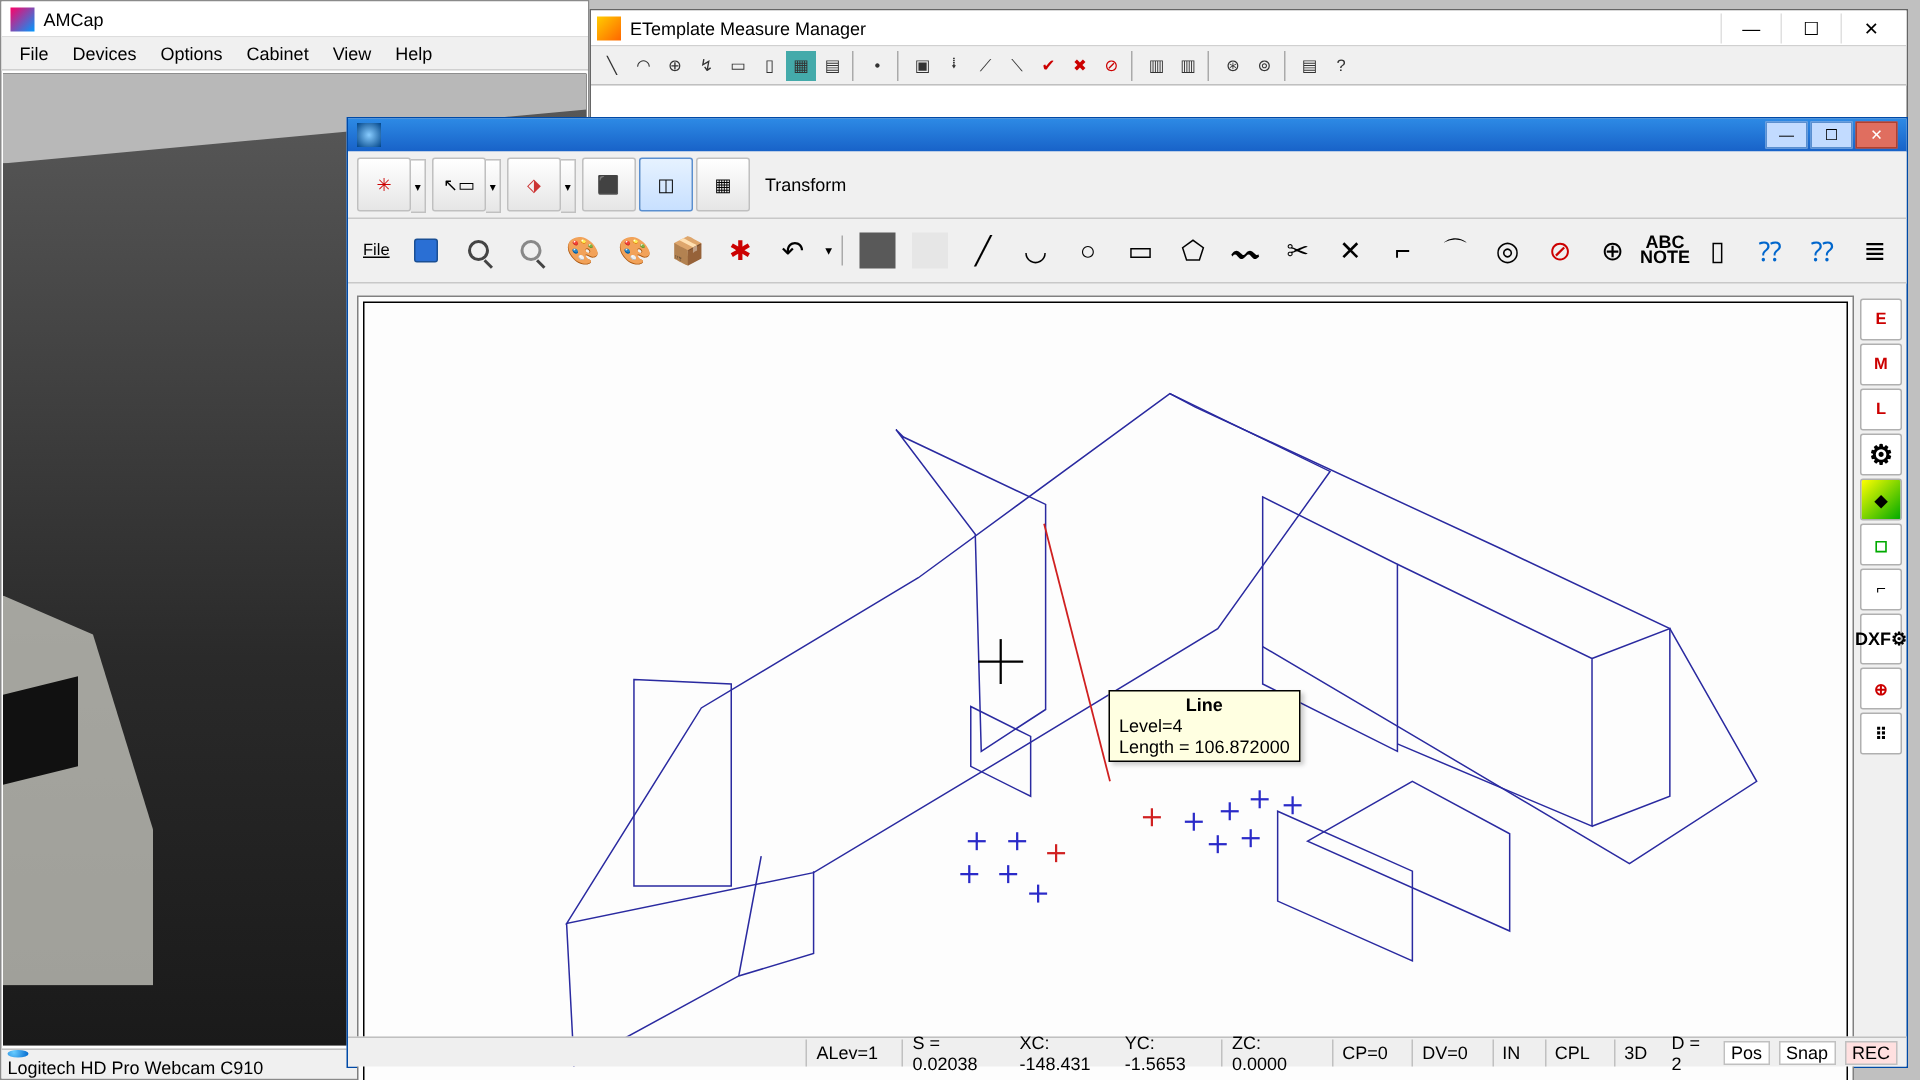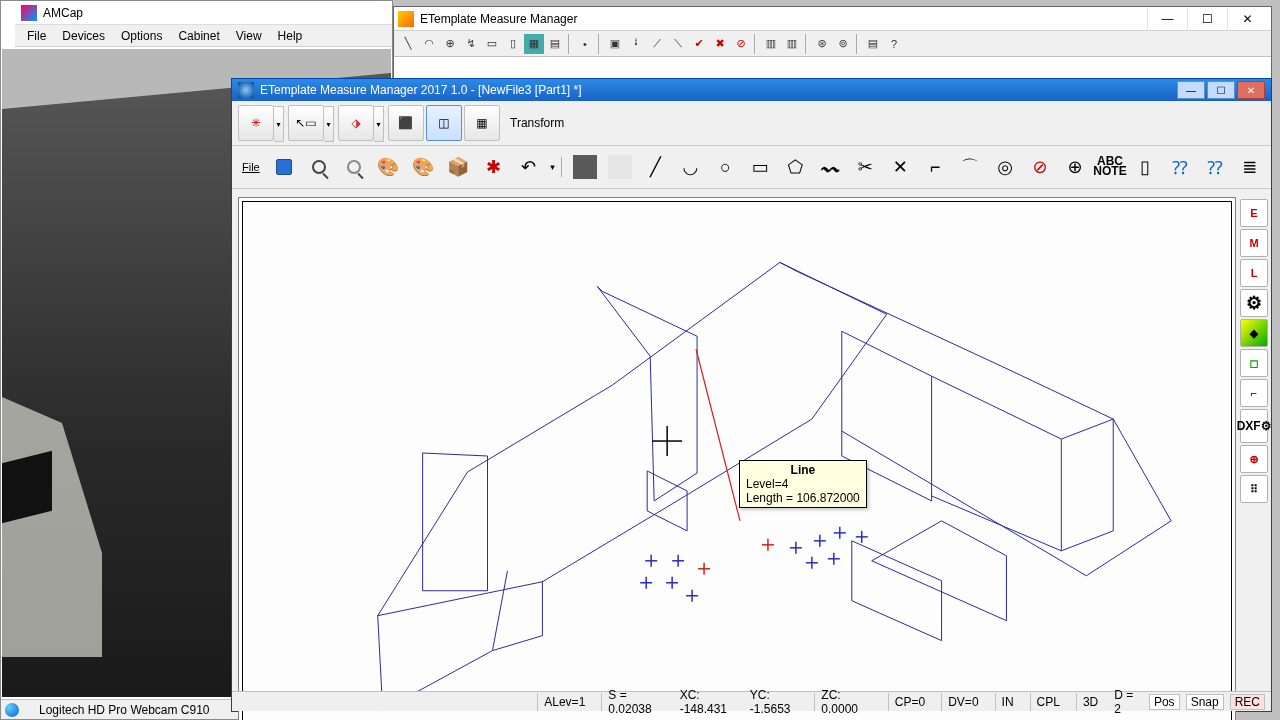--- a/index.html
+++ b/index.html
@@ -1,25 +1,25 @@
 <!DOCTYPE html>
 <html><head>
 <meta charset="utf-8">
 <style>
 * { margin: 0; padding: 0; box-sizing: border-box; font-family: 'Segoe UI', Tahoma, sans-serif; font-size: 12px; user-select: none; }
 body { width: 1280px; height: 720px; background: #c0c0c0; position: relative; overflow: hidden; }
 
 
-.amcap-window { position: absolute; left: 0; top: 0; width: 393px; height: 720px; background: #fff; border: 1px solid #8a8a8a; padding-left: 14px; }
+.amcap-window { position: absolute; left: 0; top: 0; width: 393px; height: 720px; background: #fff; border: 1px solid #8a8a8a; }
 .amcap-titlebar { height: 24px; background: #fff; display: flex; align-items: center; padding: 2px 6px; border-bottom: 1px solid #ddd; }
 .amcap-titlebar .icon { width: 16px; height: 16px; margin-right: 6px; background: linear-gradient(135deg,#f06,#09f); display:inline-block;}
 .amcap-menubar { height: 22px; background: #f0f0f0; display: flex; align-items: center; padding: 0 4px; gap: 0; border-bottom: 1px solid #d0d0d0;}
 .amcap-menubar span { padding: 3px 8px; cursor: default; }
 .amcap-video { position: absolute; left: 1px; top: 48px; right: 1px; bottom: 22px; background: #3a3a3a; overflow: hidden; }
-.amcap-status { position: absolute; left: 0; bottom: 0; right: 0; height: 20px; background: #f0f0f0; border-top:1px solid #c0c0c0; display: flex; align-items: center; padding: 0 4px; gap:20px;}
+.amcap-status { position: absolute; left: 0; bottom: 0; right: 0; height: 20px; background: #f0f0f0; border-top:1px solid #c0c0c0; display: flex; align-items: flex-start; padding: 0 4px; gap:0;flex-direction:column;}
 .amcap-status .ico { width:14px; height:14px; border-radius:50%; background: radial-gradient(circle at 30% 30%, #6cf, #06c); display:inline-block;}
 
 
 .video-scene { position:absolute; inset:0; background: linear-gradient(180deg,#5a5a5a 0%, #4a4a4a 20%, #2a2a2a 60%, #1a1a1a 100%); }
 .video-ceiling { position:absolute; top:0; left:0; right:0; height:60px; background:#b8b8b8; clip-path: polygon(0 0,100% 0,100% 40%,0 100%); }
 .video-floor { position:absolute; bottom:40px; left:0; width:100px; height:260px; background:#d8d8d0; clip-path: polygon(0 0, 60% 10%, 100% 60%, 100% 100%, 0 100%); opacity:0.7;}
 .video-round { position:absolute; top:300px; right:-20px; width:80px; height:80px; border-radius:50%; background:#d0c8b0; opacity:0.6;}
 .video-laptop { position:absolute; bottom:180px; left:0; width:50px; height:60px; background:#111; transform: skewY(-14deg);}
 
 
@@ -146,21 +146,20 @@
     <span class="tbtn">⊚</span>
     <span class="tsep"></span>
     <span class="tbtn">▤</span>
     <span class="tbtn">?</span>
   </div>
 </div>
 
 <div class="et-main">
   <div class="et-main-title">
     <span class="icon"></span>
-    <span>ETemplate Measure Manager 2017 1.0  - [NewFile3 [Part1] *]</span>
     <div class="ctrls">
       <span>—</span>
       <span>☐</span>
       <span class="close">✕</span>
     </div>
   </div>
 
   <div class="toolbar-row">
     <div class="bigbtn">
         <span style="color:#c00;">✳</span>

